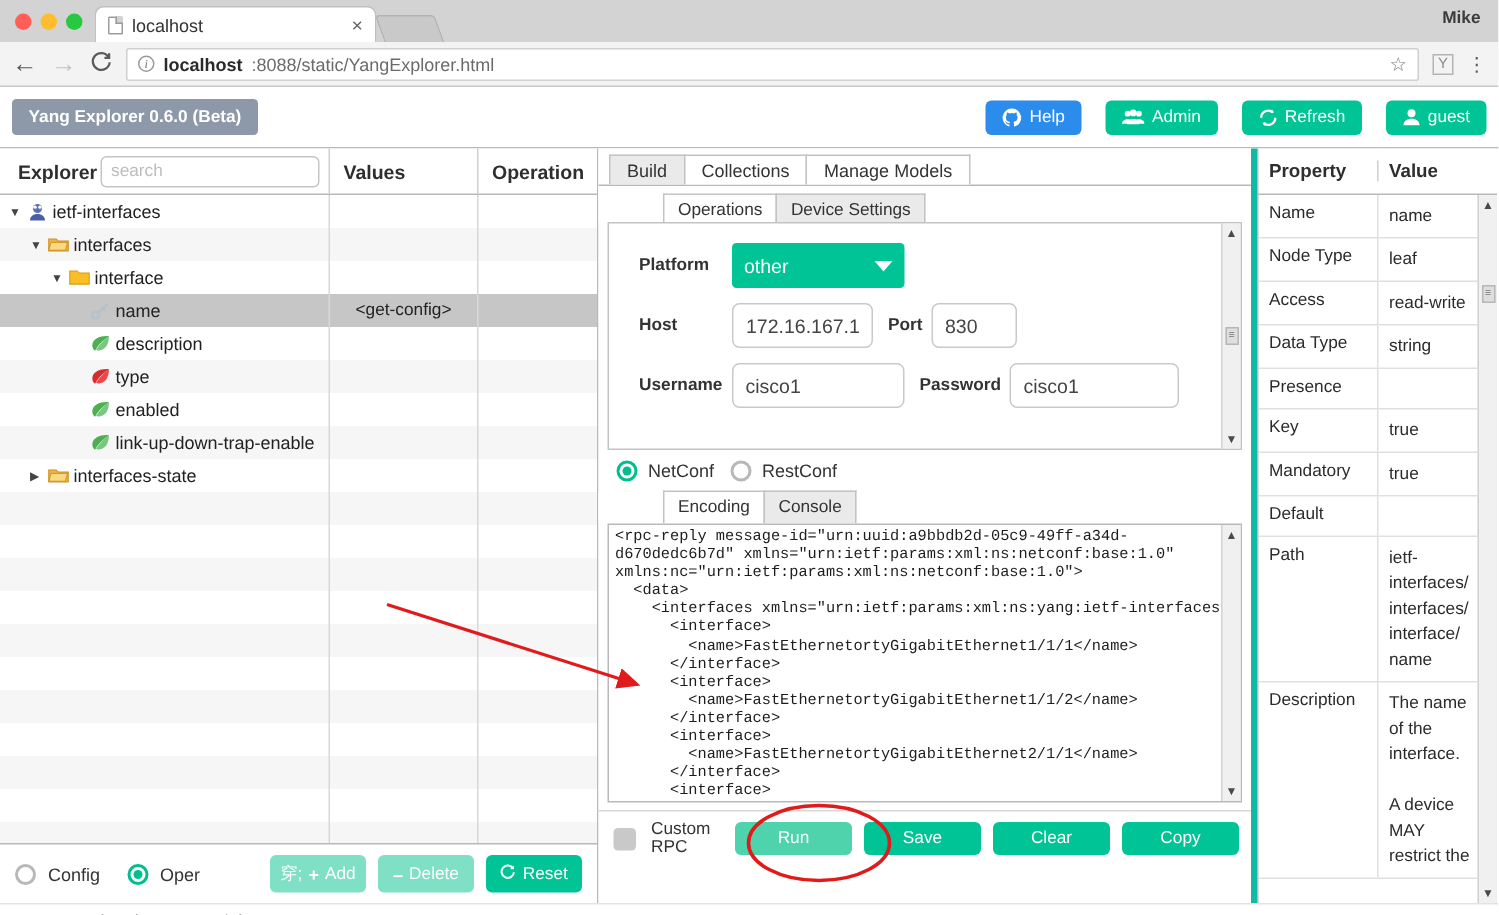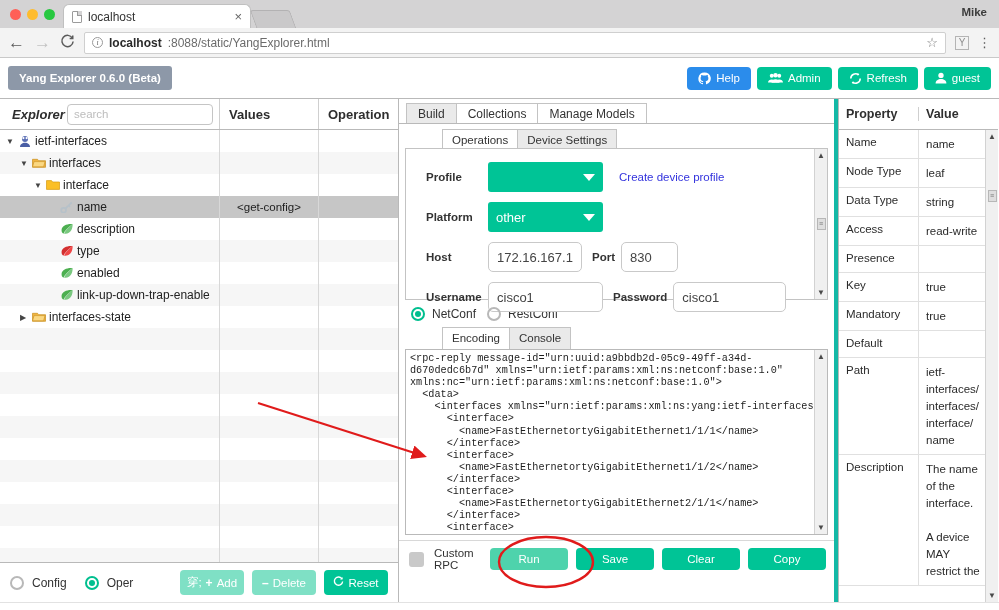--- a/index.html
+++ b/index.html
@@ -77,41 +77,41 @@
 
   
   .app-header {
     height: 40px; background: #fff; display: flex; align-items: center;
     padding: 0 8px; position: relative;
   }
   .brand {
     background: #8d98a8; color: #fff; font-size: 11.5px; font-weight: bold;
     padding: 6px 11px; border-radius: 3px;
   }
-  .hdr-btns { margin-left: auto; display: flex; gap: 6px; text-align: right; }
+  .hdr-btns { margin-left: auto; display: flex; gap: 16px; text-align: right; }
   .hbtn {
     color: #fff; font-size: 11.5px; border-radius: 4px;
     padding: 5px 11px; display: flex; align-items: center; gap: 5px;
     cursor: pointer; white-space: nowrap;
   }
   .hbtn svg { display:block; }
 
   
   .panes { display: flex; height: 504px; border-top: 1px solid #b9b9b9; }
 
   .pane-left { width: 399px; display: flex; flex-direction: column;
                border-right: 1px solid #b9b9b9; background: #fff; }
   .pane-mid  { width: 439px; display: flex; flex-direction: column; background: #fff;
                border-right: 4px solid #14b8a6;}
   .pane-right{ width: 160px; display: flex; flex-direction: column; background: #fff; }
 
   
   .exp-head { display: flex; height: 31px; border-bottom: 1px solid #b9b9b9; align-items: center; }
   .exp-head-cell { font-size: 13px; font-weight: bold; color: #2e2e2e; display:flex; align-items:center; height:100%; }
-  .c-explorer { width: 67px; padding-left: 12px; font-style: italic; }
+  .c-explorer { width: 67px; padding-left: 12px; }
   .c-search { width: 152px; }
   .c-values { width: 99px; border-left: 1px solid #cfcfcf; padding-left: 9px; }
   .c-op     { width: 80px; border-left: 1px solid #cfcfcf; padding-left: 9px; }
   .search-input {
     width: 146px; height: 21px; border: 1px solid #c5c5c5; border-radius: 4px;
     font-size: 11.5px; color: #b4b4b4; padding: 0 6px; font-family: inherit;
     background: #fff;
   }
   .search-input::placeholder { color: #bdbdbd; }
 
@@ -527,28 +527,20 @@
           <div class="tab">Manage Models</div>
         </div>
       <div class="subtabrow" id="sub-tabs">
           <div class="subtab active">Operations</div>
           <div class="subtab">Device Settings</div>
         </div>
 
       <div class="form-box">
         <div class="form-inner">
           <div class="frow">
-            <span class="flabel">Profile</span>
-            <div class="fselect">
-              <span></span>
-              <span class="arrow"></span>
-            </div>
-            <a href="#" style="margin-left:16px;font-size:11.5px;color:#3333dd;text-decoration:none">Create device profile</a>
-          </div>
-          <div class="frow">
             <span class="flabel">Platform</span>
             <div class="fselect">
               <span>other</span>
               <span class="arrow"></span>
             </div>
           </div>
           <div class="frow">
             <span class="flabel">Host</span>
             <input class="finput" style="width: 94px;" value="172.16.167.175">
             <span class="flabel" style="width:auto;margin:0 6px 0 10px">Port</span>
@@ -632,26 +624,26 @@
         <div class="prop-table" id="prop-table">
             <div class="prow">
               <div class="pp">Name</div>
               <div class="pv" style="white-space: pre-line;">name</div>
             </div>
             <div class="prow">
               <div class="pp">Node Type</div>
               <div class="pv" style="white-space: pre-line;">leaf</div>
             </div>
             <div class="prow">
+              <div class="pp">Access</div>
+              <div class="pv" style="white-space: pre-line;">read-write</div>
+            </div>
+            <div class="prow">
               <div class="pp">Data Type</div>
               <div class="pv" style="white-space: pre-line;">string</div>
-            </div>
-            <div class="prow">
-              <div class="pp">Access</div>
-              <div class="pv" style="white-space: pre-line;">read-write</div>
             </div>
             <div class="prow">
               <div class="pp">Presence</div>
               <div class="pv" style="white-space: pre-line;"></div>
             </div>
             <div class="prow">
               <div class="pp">Key</div>
               <div class="pv" style="white-space: pre-line;">true</div>
             </div>
             <div class="prow">

